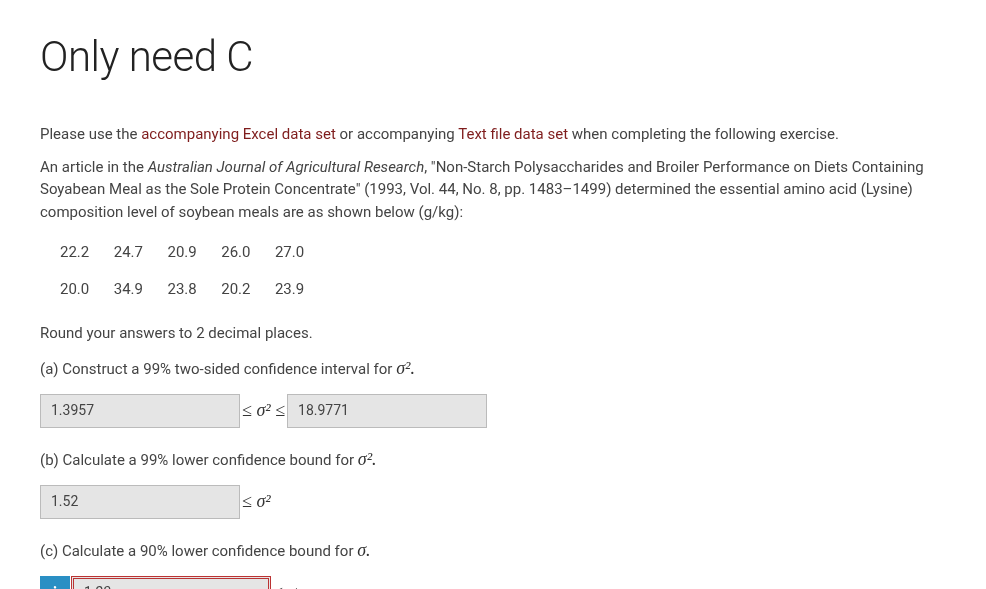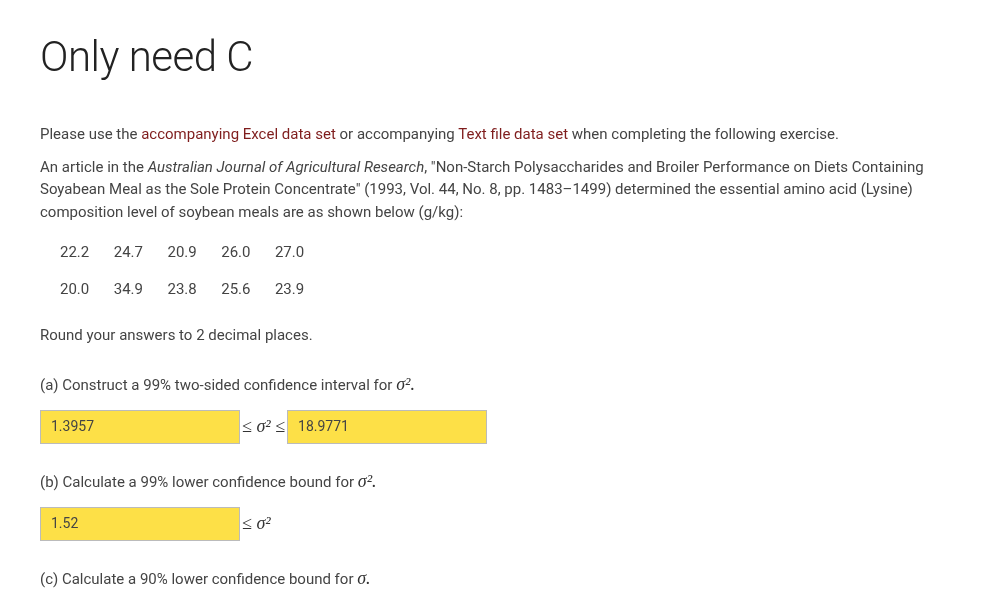--- a/index.html
+++ b/index.html
@@ -21,36 +21,36 @@
       font-size: 15px;
       line-height: 1.5;
       color: #444;
     }
     .content p { margin-bottom: 10px; }
     a.link { color: #7f1d1d; text-decoration: none; }
     em.journal { font-style: italic; }
     .data-rows { margin: 18px 0 22px 20px; }
     .data-row { margin-bottom: 14px; font-size: 15px; color: #444; }
     .data-row span { display: inline-block; width: 50px; }
-    .prompt { margin-top: 24px; }
+    .prompt { margin-top: 8px; }
     .answer-row {
       display: flex;
       align-items: center;
       margin: 12px 0 18px 0;
     }
     .answer-box {
       width: 200px;
       height: 34px;
       border: 1px solid #bbb;
       padding: 0 10px;
       font-size: 14px;
       color: #444;
       display: flex;
       align-items: center;
-      background: #fde047;
+      background: #e5e5e5;
     }
     .answer-box.attempt {
       border: 3px double #b33;
       width: 200px;
     }
     .ineq {
       font-family: "Cambria Math", "Times New Roman", serif;
       font-size: 18px;
       margin: 0 2px;
       font-style: italic;
@@ -94,21 +94,21 @@
       <span>22.2</span>
       <span>24.7</span>
       <span>20.9</span>
       <span>26.0</span>
       <span>27.0</span>
     </div>
     <div class="data-row">
       <span>20.0</span>
       <span>34.9</span>
       <span>23.8</span>
-      <span>25.6</span>
+      <span>20.2</span>
       <span>23.9</span>
     </div>
   </div>
 
   <p class="prompt">Round your answers to 2 decimal places.</p>
 
   <p class="prompt">
     <span>(a) Construct a 99% two-sided confidence interval for </span><span class="ineq" style="margin:0">σ².</span>
   </p>
   <div class="answer-row">

